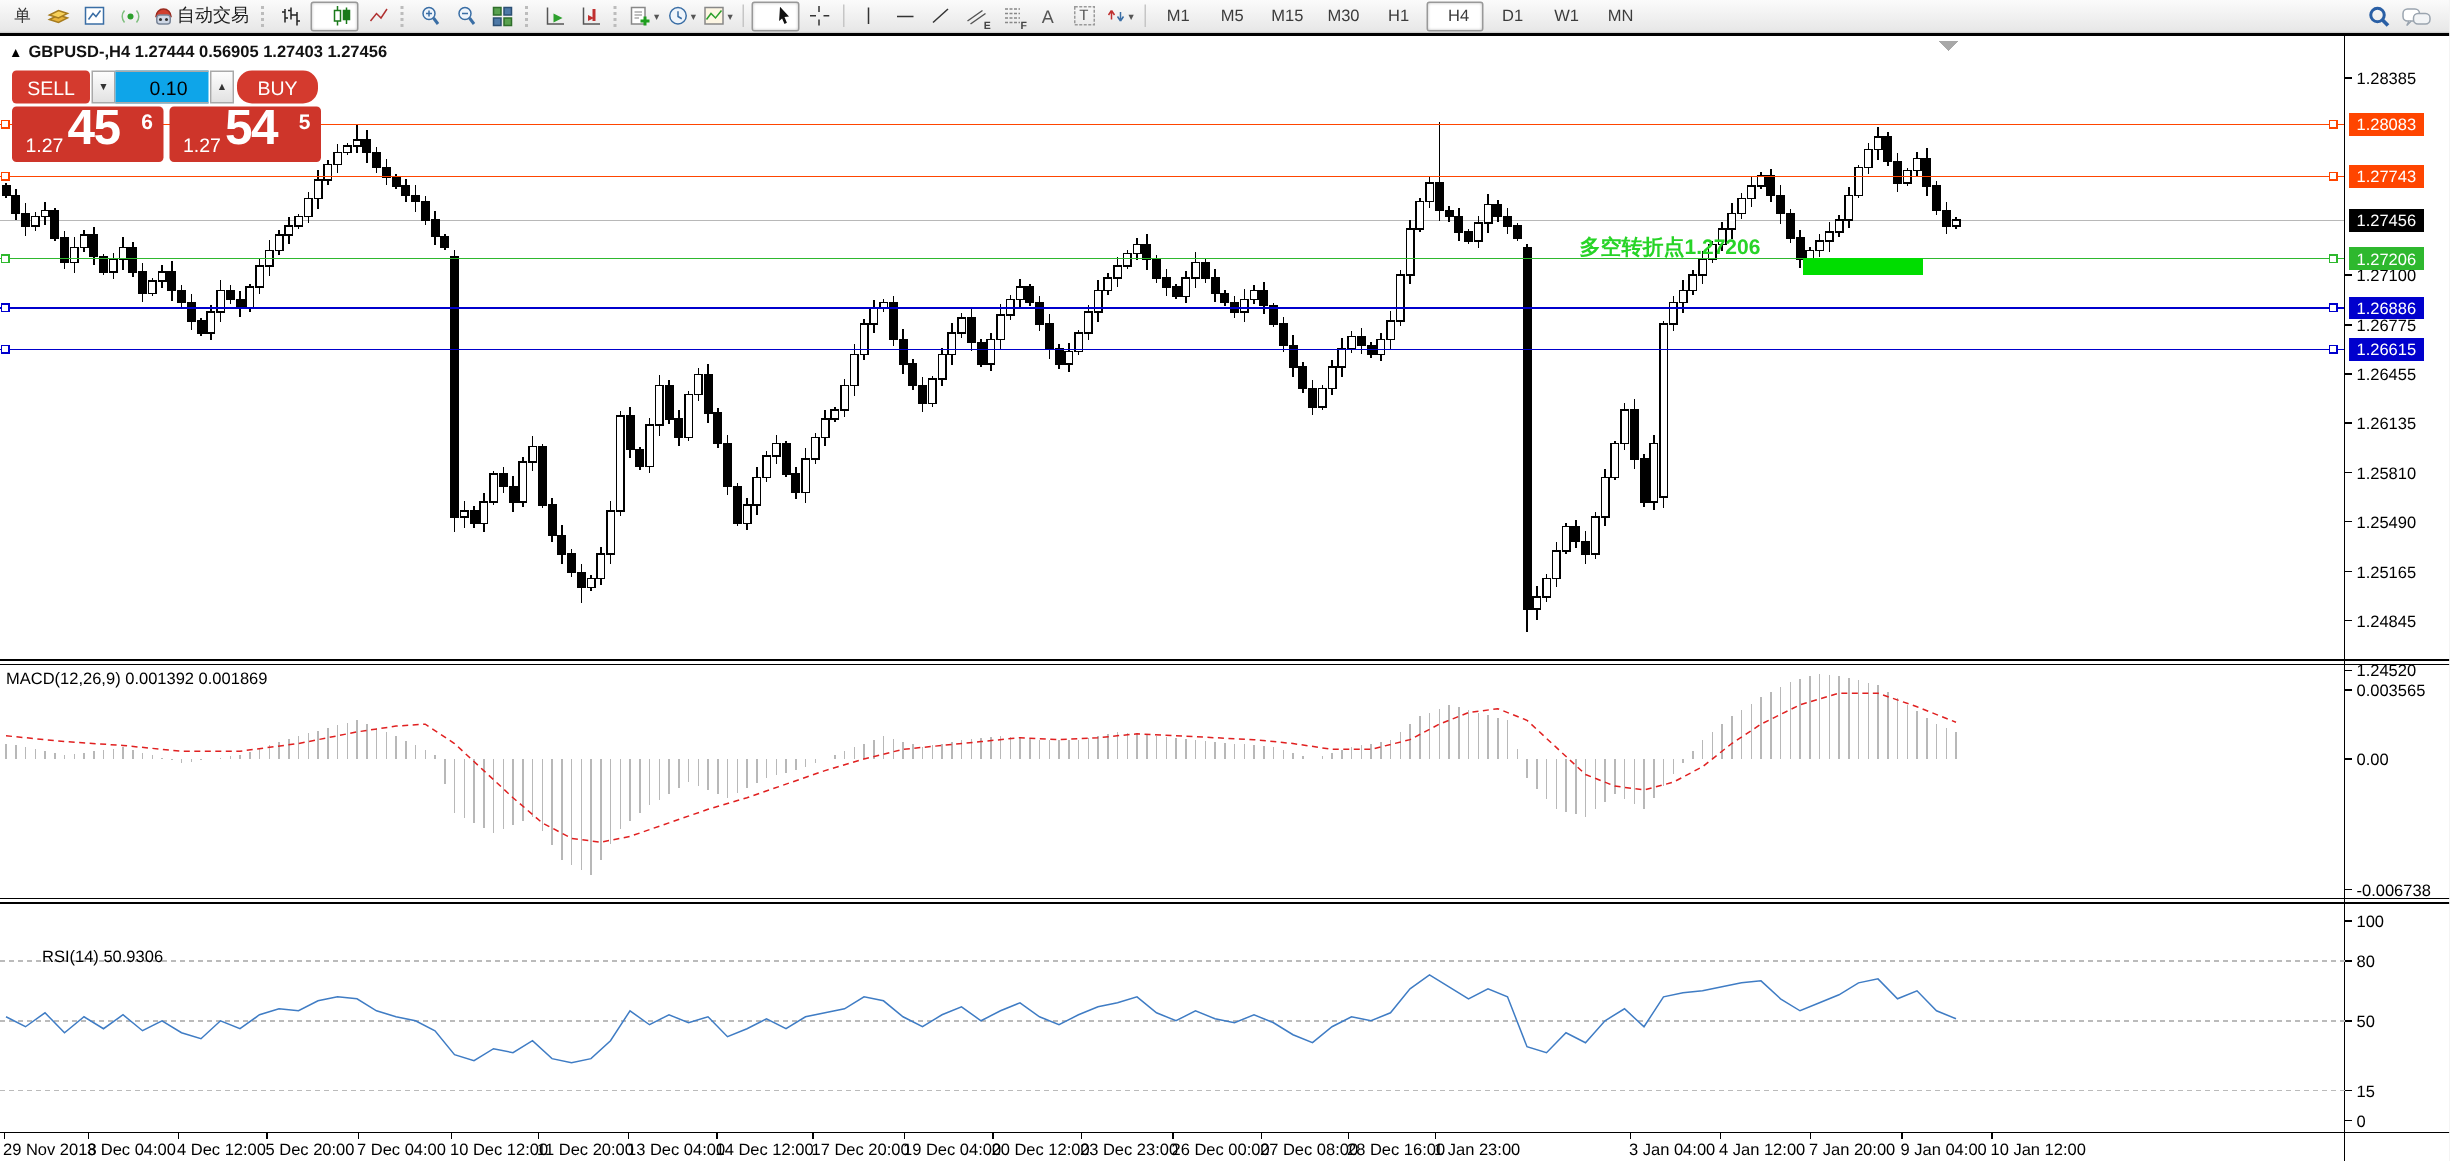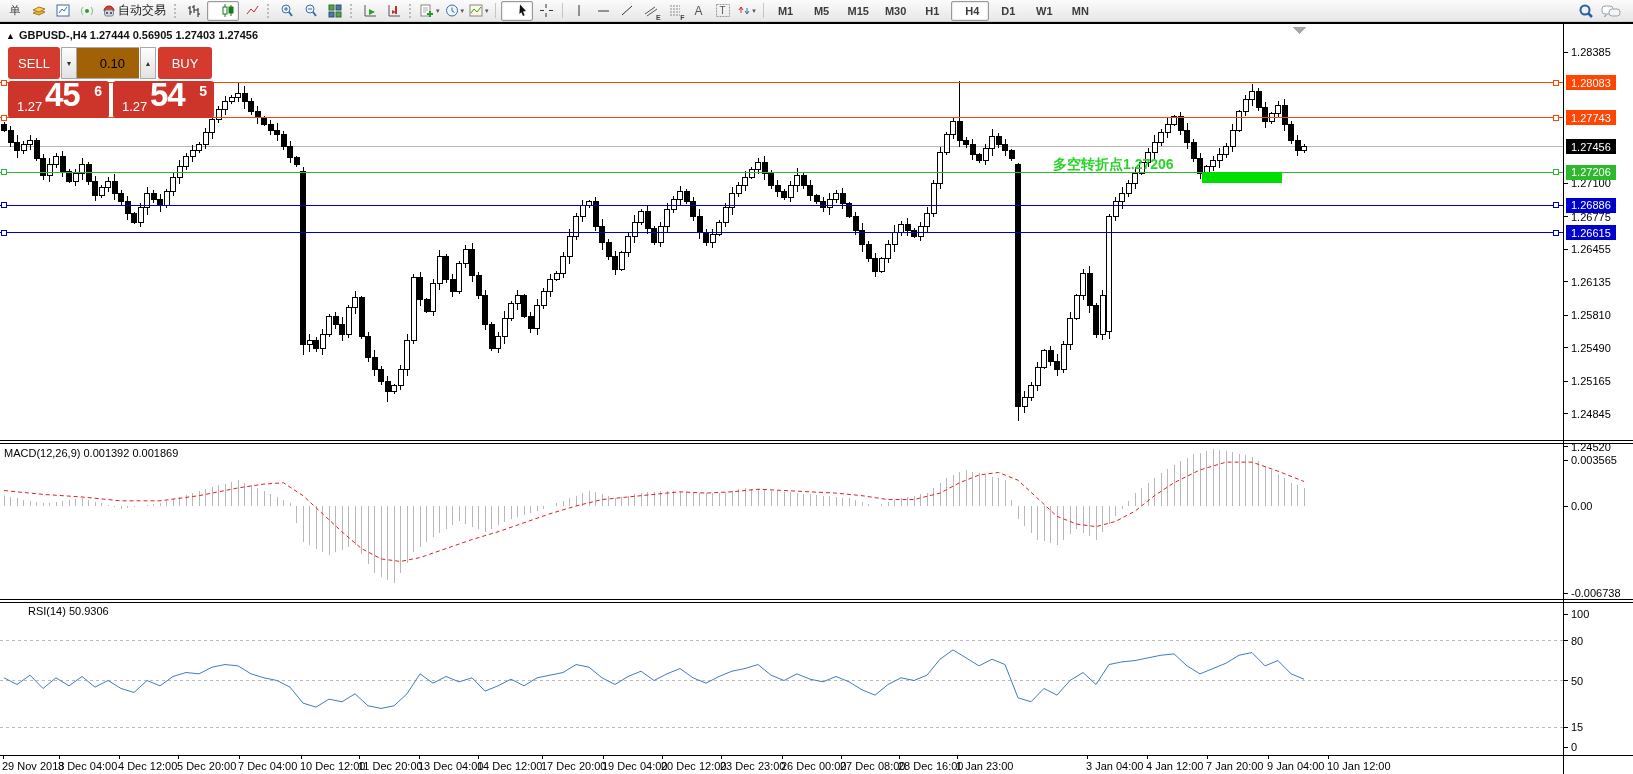--- a/index.html
+++ b/index.html
@@ -8,54 +8,54 @@
   
   .toolbar{position:absolute;top:0;left:0;width:1633px;height:22px;background:linear-gradient(#fbfbfb,#e7e7e7);
     border-bottom:1px solid #cfcfcf;display:flex;align-items:center;padding:0 3px;box-sizing:border-box;z-index:30;}
   .tbtn{height:18px;min-width:20px;display:flex;align-items:center;justify-content:center;border:1px solid transparent;
     border-radius:2px;margin:0 1px;font-size:11px;color:#333;position:relative;cursor:default;}
   .tbtn.active{background:#fff;border-color:#999;box-shadow:inset 0 0 2px #bbb;padding-left:10px;}
   .tbtn .sub{position:absolute;right:0;bottom:-1px;font-size:7px;color:#444;font-weight:700;}
   .sep{width:1px;height:15px;background:#c6c6c6;margin:0 4px;}
   .grip{width:3px;height:14px;border-left:2px dotted #bcbcbc;margin:0 3px;}
   .autolabel{font-size:12px;color:#1a1a1a;margin:0 3px 0 1px;white-space:nowrap;}
-  .tf{padding:0 6px;height:18px;line-height:18px;color:#3c3c3c;font-size:11px;font-weight:bold;}
+  .tf{padding:0 6px;height:18px;line-height:18px;color:#3c3c3c;font-size:11px;}
   .drop{font-size:7px;color:#555;margin-left:1px;}
   .tb-right{margin-left:auto;display:flex;align-items:center;margin-right:6px;}
 
   
   .chart-window{position:absolute;top:22px;left:0;width:1633px;height:752px;background:#fff;border-top:2px solid #000;box-sizing:border-box;}
   #plot{position:absolute;top:0;left:0;}
   svg text{font-family:"Liberation Sans",sans-serif;}
 
   .symbol-title{position:absolute;left:6px;top:5px;font-size:11px;font-weight:700;color:#111;z-index:10;white-space:nowrap;}
   .symbol-title .tri{font-size:9px;margin-right:4px;color:#000;}
 
   
   .trade-panel{position:absolute;left:8px;top:23px;width:208px;z-index:12;}
-  .tp-row{display:flex;height:32px;}
+  .tp-row{display:flex;height:22px;}
   .btn-sell,.btn-buy{background:#d43a2e;color:#fff;font-size:13px;display:flex;align-items:center;justify-content:center;border-radius:3px;}
   .btn-sell{width:52px;}
-  .btn-buy{width:54px;margin-left:1px;}
+  .btn-buy{width:54px;margin-left:1px;border-radius:10px;}
   .spin{width:16px;background:linear-gradient(#fdfdfd,#e2e2e2);border:1px solid #a9a9a9;display:flex;align-items:center;
     justify-content:center;font-size:7px;color:#333;box-sizing:border-box;margin-left:1px;}
   .spin.up{margin-right:1px;}
   .vol{width:62px;border:1px solid #a9a9a9;border-left:none;border-right:none;font-size:13px;color:#000;text-align:right;
-    padding:0 14px 0 0;background:#a16207;box-sizing:border-box;outline:none;}
+    padding:0 14px 0 0;background:#0ea5e9;box-sizing:border-box;outline:none;}
   .quotes{display:flex;margin-top:2px;}
   .qbox{width:101px;height:37px;background:#ce352a;color:#fff;border-radius:3px;position:relative;}
   .qbox.buy{margin-left:4px;}
   .q-small{position:absolute;left:9px;bottom:4px;font-size:13px;font-weight:400;}
   .q-big{position:absolute;left:37px;top:-5px;font-size:33px;font-weight:700;letter-spacing:-1px;text-align:right;}
   .q-sup{position:absolute;right:7px;top:2px;font-size:14px;font-weight:700;}
 
   .annotation{position:absolute;left:1053px;top:132px;font-size:14px;font-weight:700;color:#27d427;z-index:11;white-space:nowrap;}
   .ind-label{position:absolute;font-size:11px;color:#000;z-index:10;white-space:nowrap;}
   #macd-label{left:4px;top:423px;}
-  #rsi-label{left:4px;top:581px;padding-left:24px;}
+  #rsi-label{left:4px;top:608px;padding-left:24px;}
 </style>
 </head>
 <body>
 
 <div id="app">
 
   <div class="toolbar">
     <div class="tbtn">
       <span>单</span>
     </div>

